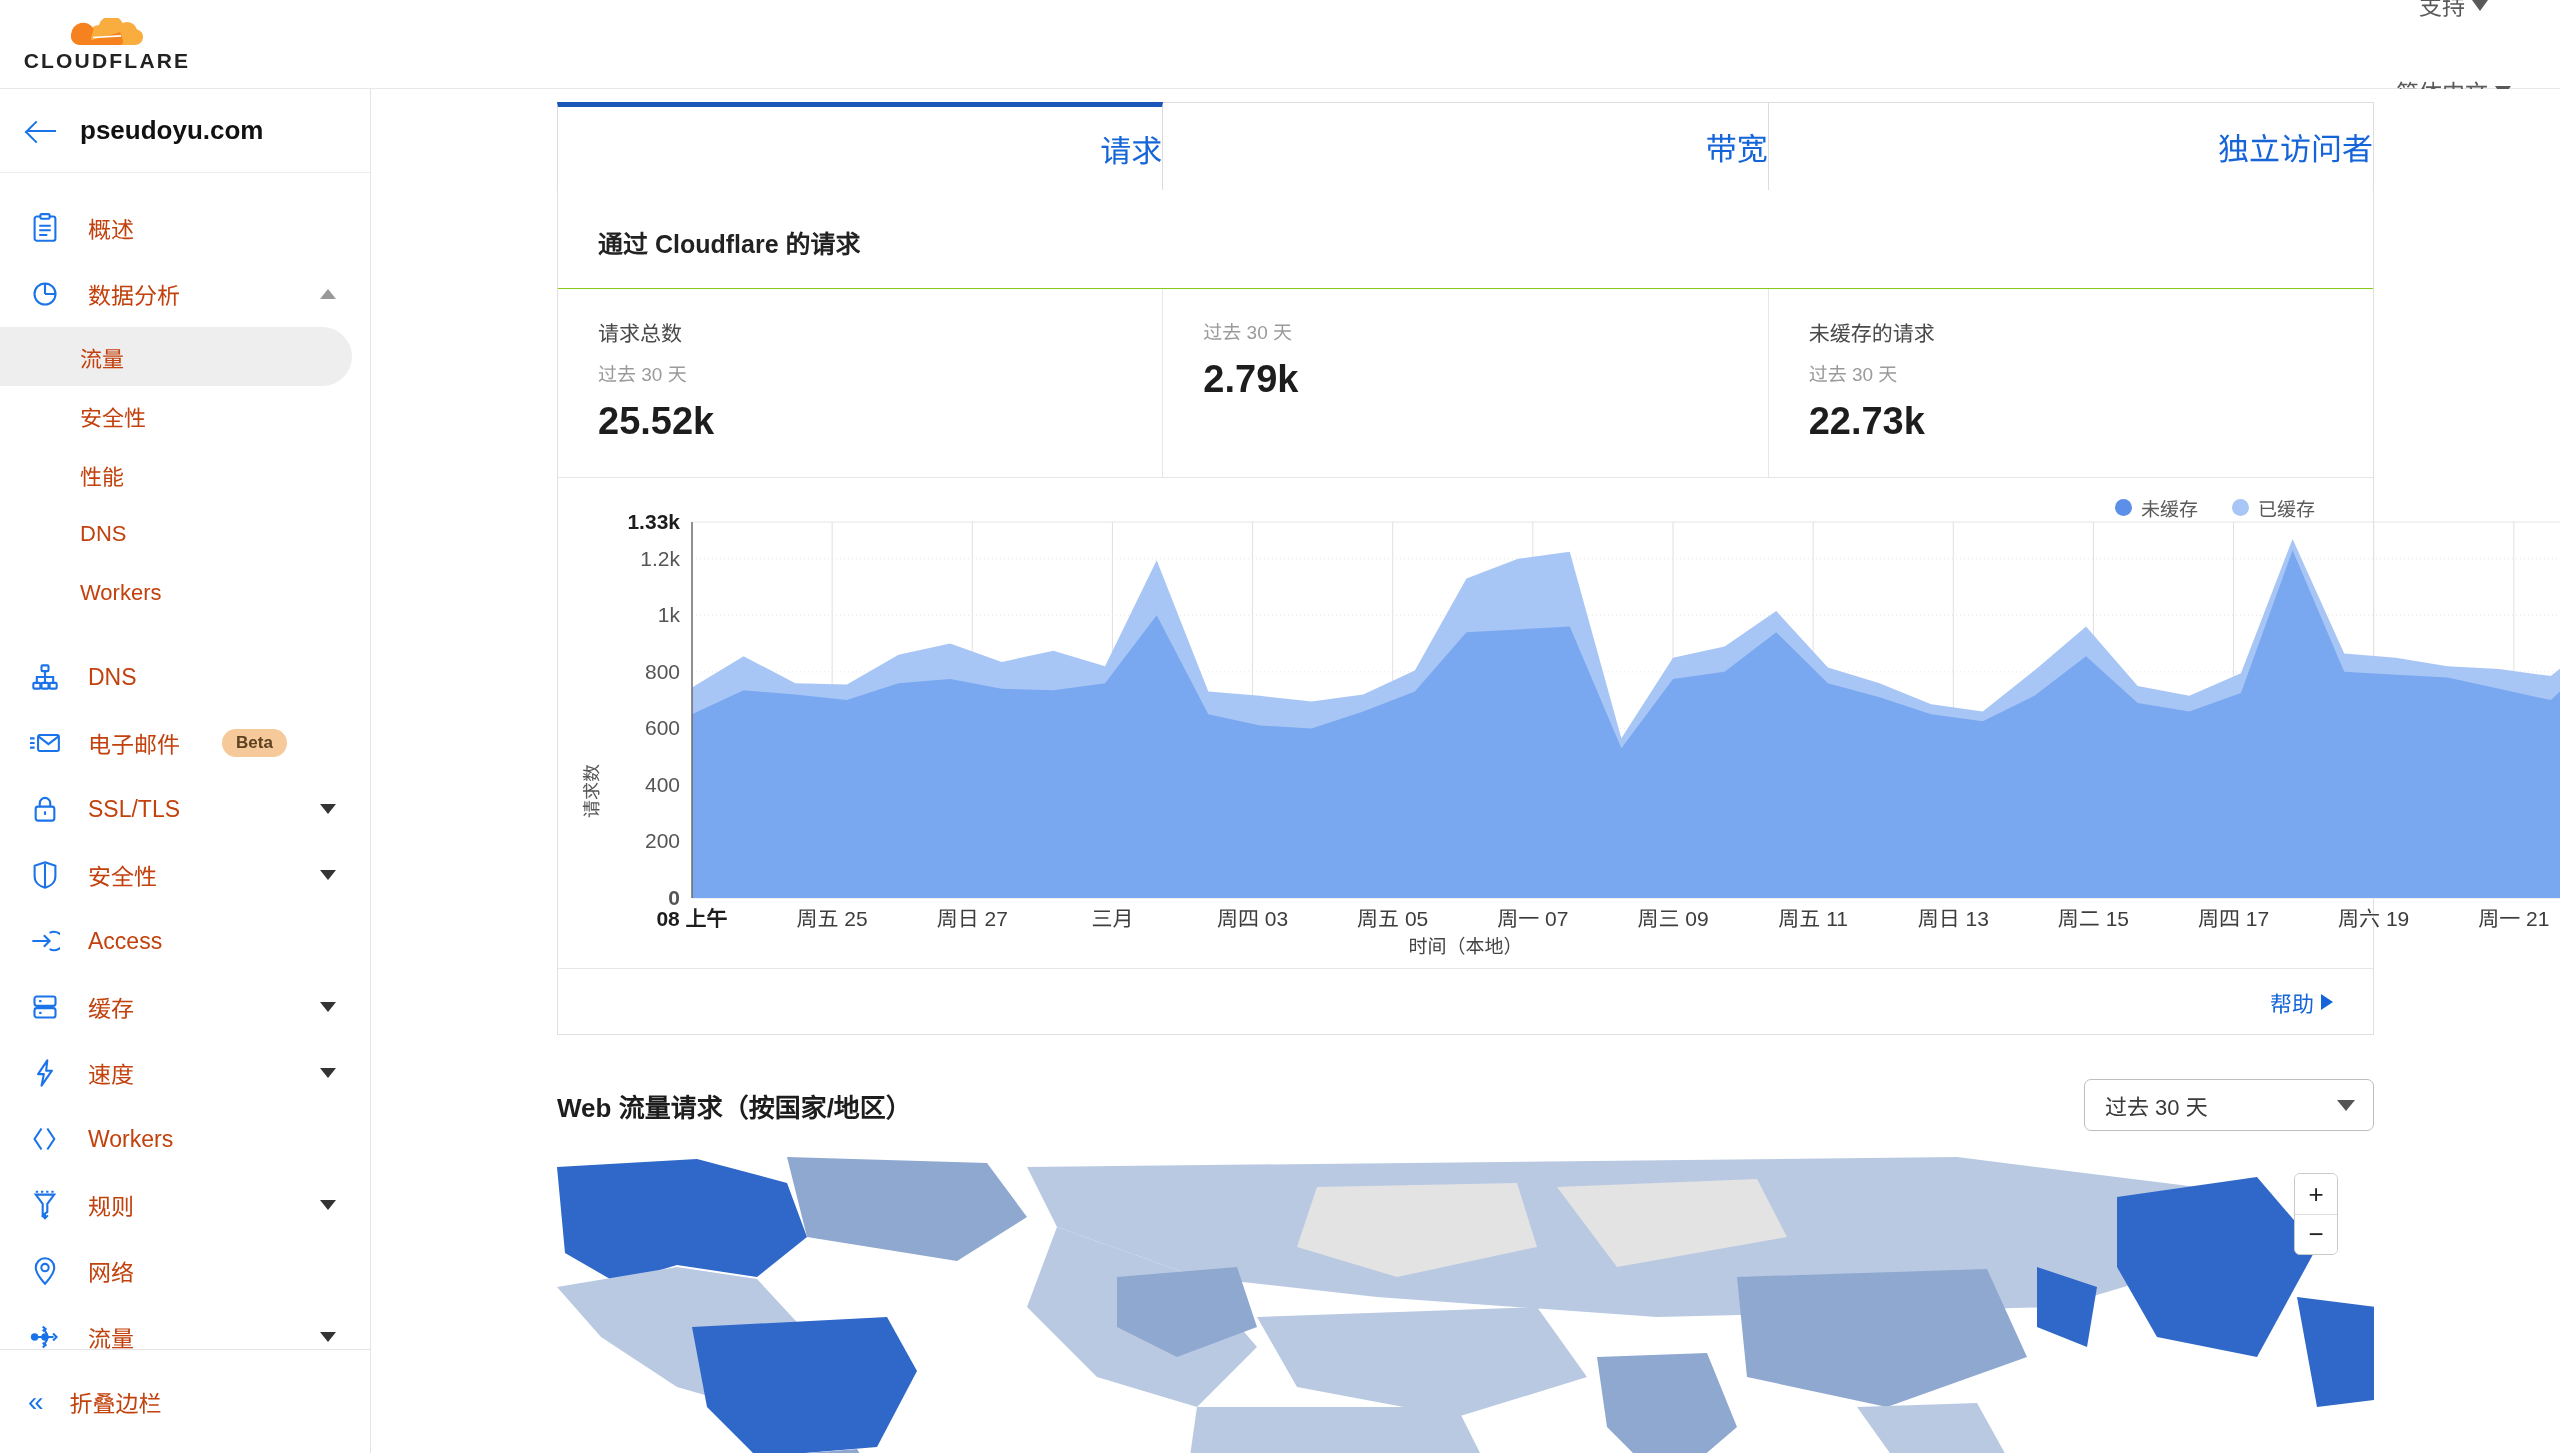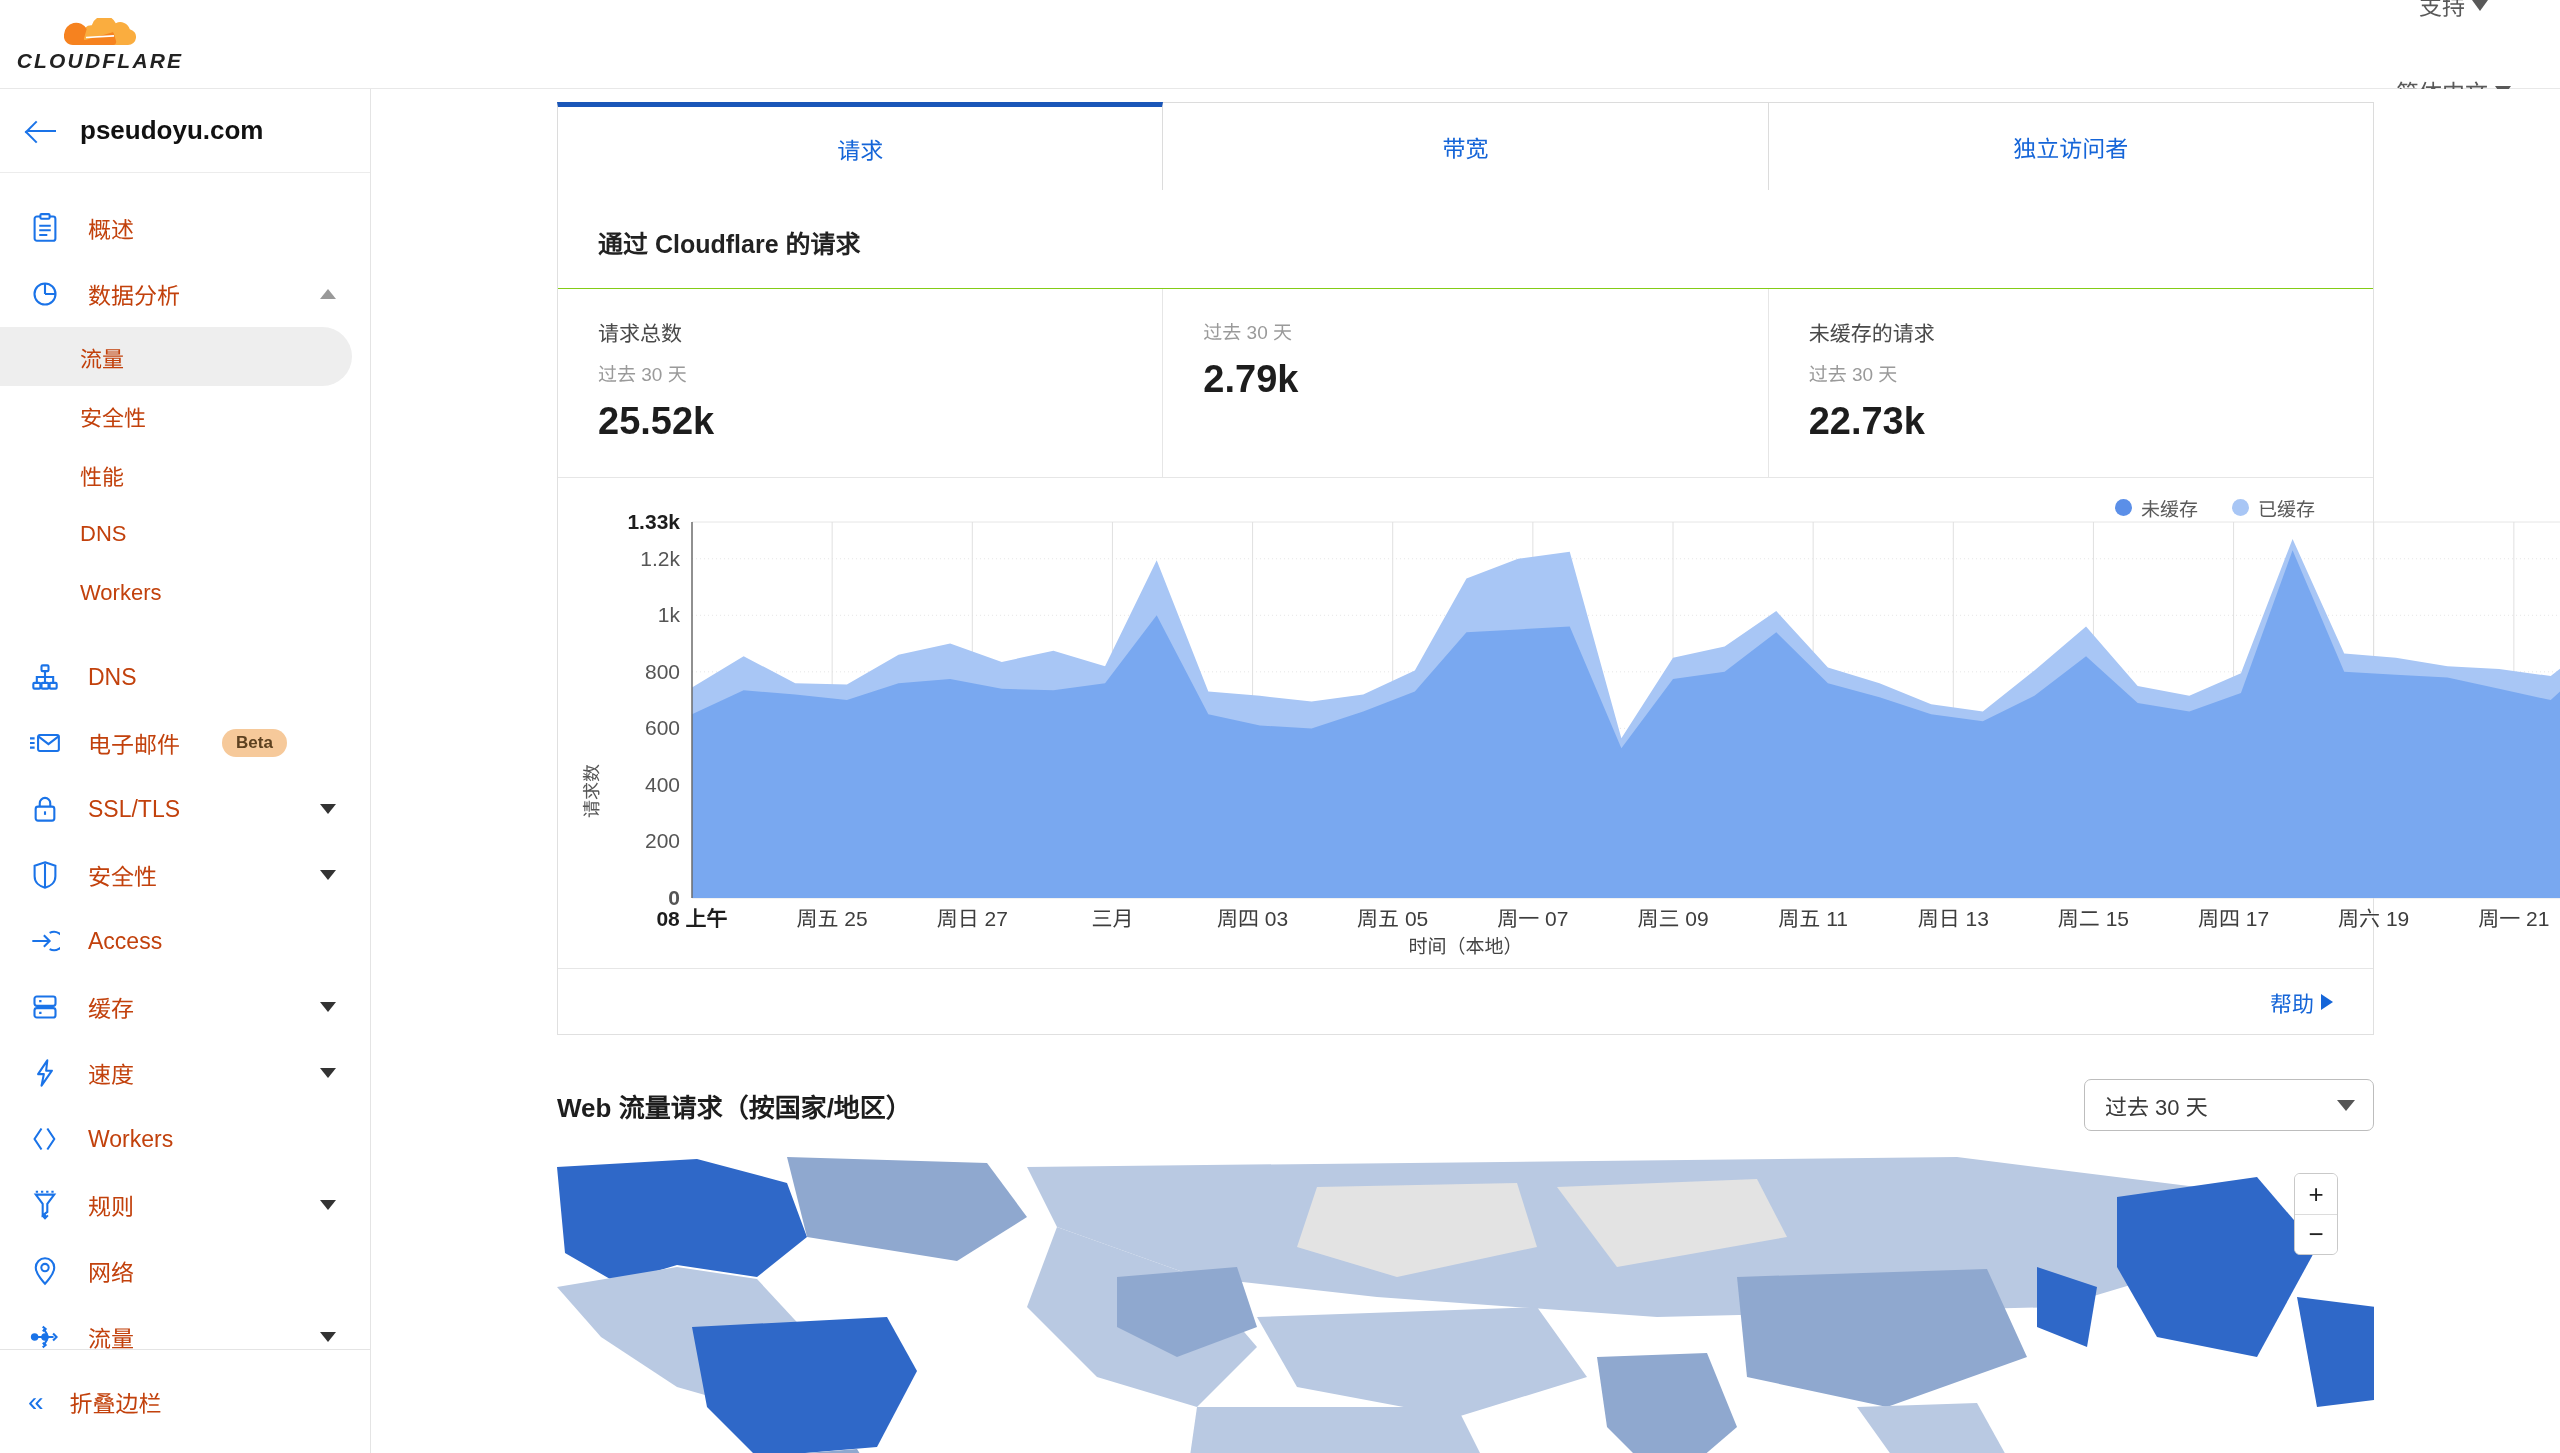--- a/index.html
+++ b/index.html
@@ -13,21 +13,21 @@
   }
   
   .topbar {
     position: absolute; top: 0; left: 0;
     width: 2560px; height: 89px;
     background: #fff;
     display: flex; align-items: center;
     border-bottom: 1px solid #e8e8e8;
   }
   .logo-wrap { display: flex; flex-direction: column; align-items: center;
-               margin-left: 20px; width: 160px; font-style: italic; }
+               margin-left: 27px; width: 160px; }
   .logo-cloud { width: 72px; height: 30px; position: relative; }
   .logo-word { font-size: 21px; font-weight: 700; letter-spacing: 2.2px;
                color: #222; line-height: 1; margin-top: 2px; }
   .topnav { margin-left: auto; display: flex; align-items: center;
             gap: 52px; padding-right: 46px; flex-direction: column; }
   .topnav-item { display: flex; align-items: center; gap: 7px;
                  font-size: 23px; color: #595959; cursor: pointer;
                  white-space: nowrap; }
   .caret-down { width: 0; height: 0; border-left: 8px solid transparent;
                 border-right: 8px solid transparent; border-top: 11px solid #595959; }
@@ -103,21 +103,21 @@
     position: absolute; top: 89px; left: 371px;
     width: 2189px; height: 1364px; background: #fff;
     overflow: hidden;
   }
   .tabs {
     display: flex; margin: 13px 186px 0 186px;
     border-bottom: 1px solid #dcdcdc;
   }
   .tab {
     flex: 1; height: 88px; display: flex; align-items: center;
-    justify-content: center; font-size: 23px; color: #1565d8;
+    justify-content: flex-end; font-size: 31px; color: #1565d8;
     border: 1px solid #dcdcdc; border-bottom: none; background: #fff;
     cursor: pointer; margin-bottom: -1px;
   }
   .tab + .tab { border-left: none; }
   .tab.active { border-top: 5px solid #1a56b8; color: #1565d8; }
 
   .card {
     margin: 0 186px; border: 1px solid #e0e0e0; border-top: none;
     background: #fff;
   }

